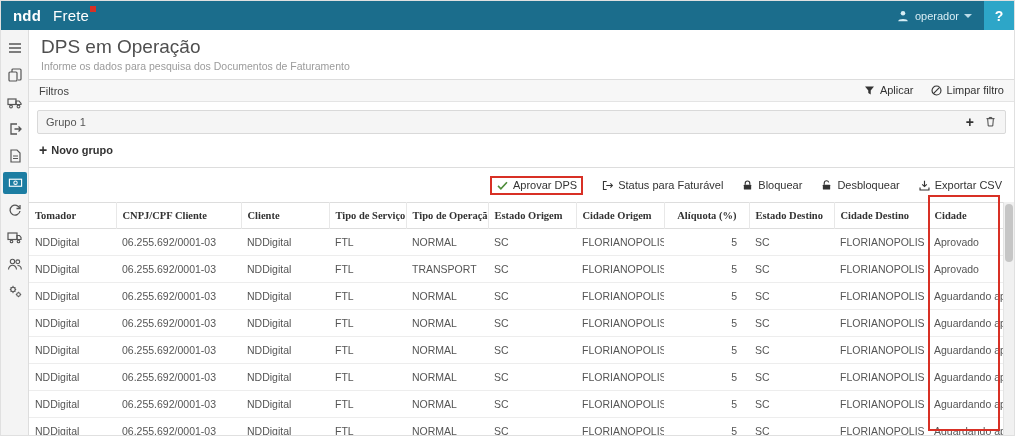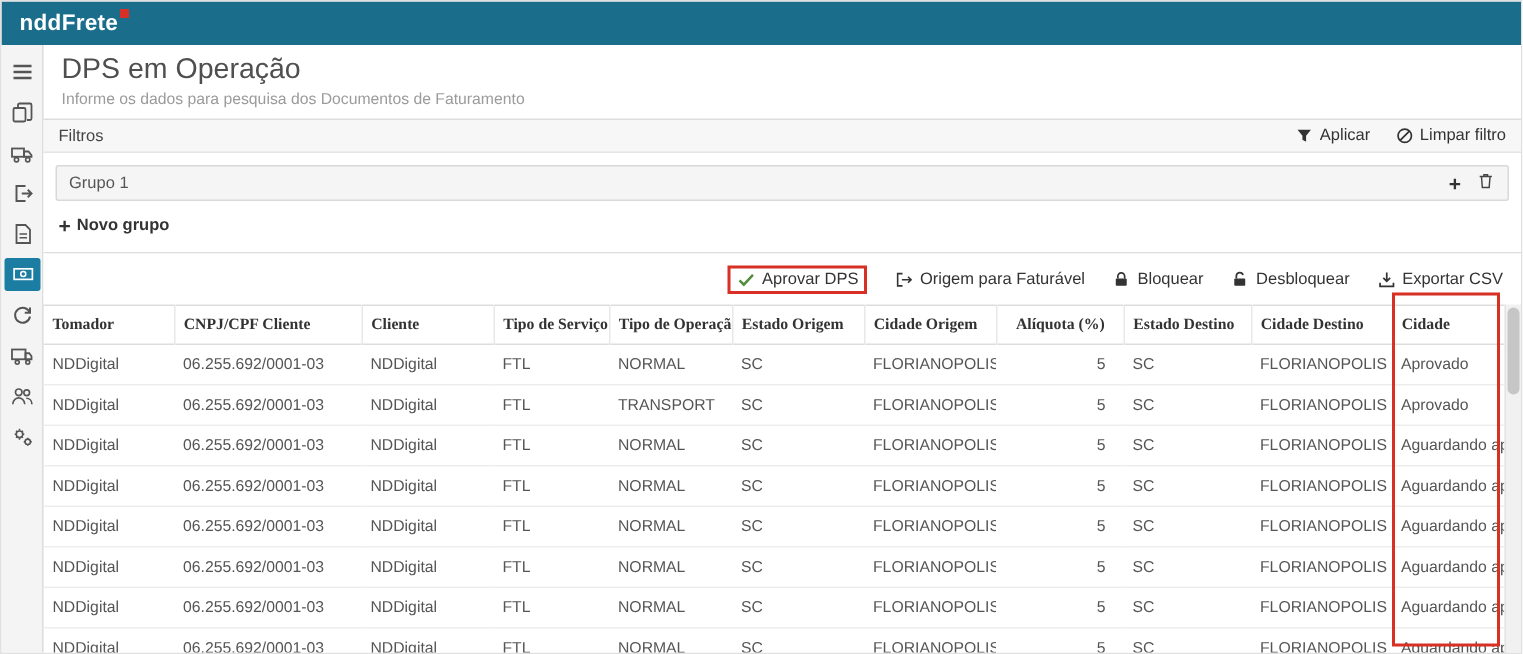--- a/index.html
+++ b/index.html
@@ -9,21 +9,21 @@
     font-family:"Liberation Sans","DejaVu Sans",sans-serif; background:#fff;
     color:#555; border:1px solid #e0e0e0;
   }
   
   #topbar {
     height:29px; background:#1b6d8c; display:flex; align-items:center;
     justify-content:space-between; padding-left:12px;
   }
   .brand { color:#fff; font-size:15px; letter-spacing:.2px; position:relative; display:flex; align-items:flex-start; }
   .brand .b1 { font-weight:700; }
-  .brand .b2 { font-weight:700; }
+  .brand .b2 { font-weight:400;margin-left:12px; }
   .brand .flag { width:6px; height:6px; background:#d83025; display:inline-block; margin:-1px 0 0 1px; }
   .topbar-right { display:flex; align-items:center; height:100%; }
   .user-menu { display:flex; align-items:center; gap:5px; color:#d9edf4; font-size:11px; padding:0 12px; height:100%; cursor:pointer; }
   .caret { width:0; height:0; border-left:4px solid transparent; border-right:4px solid transparent; border-top:4px solid #bcdce8; margin-top:1px; }
   .help-btn {
     width:30px; height:100%; border:none; background:#2da6c8; color:#fff;
     font-size:14px; font-weight:700; cursor:pointer; font-family:inherit;
   }
   
   #body-row { display:flex; height:416px; }
@@ -91,20 +91,31 @@
 </head>
 <body>
 
 <div id="page">
 
   <header id="topbar">
     <div class="brand">
       <span class="b1">ndd</span>
         <span class="b2">Frete</span>
         <span class="flag"></span>
+    </div>
+    <div class="topbar-right">
+      <div class="user-menu">
+        <svg viewBox="0 0 16 16" width="14" height="14">
+          <circle cx="8" cy="4.8" r="2.6" fill="#d7eef5"></circle>
+            <path d="M2.5 14c0-3.6 11-3.6 11 0z" fill="#d7eef5"></path>
+        </svg>
+        <span>operador</span>
+        <span class="caret"></span>
+      </div>
+      <button class="help-btn">?</button>
     </div>
   </header>
 
   <div id="body-row">
     <nav id="sidebar">
       <div class="side-item">
         <svg viewBox="0 0 16 16">
             <path d="M2 4h12M2 8h12M2 12h12" stroke="#555" stroke-width="1.6" fill="none"></path>
           </svg>
       </div>
@@ -223,21 +234,21 @@
           <svg viewBox="0 0 16 16">
               <path d="M2.5 8.5l3.5 3.5L13.5 4" stroke="#4e8c3a" stroke-width="2" fill="none"></path>
             </svg>
           <span>Aprovar DPS</span>
         </span>
         <span class="tool-btn">
           <svg viewBox="0 0 16 16">
               <path d="M7 3H3v10h4" fill="none" stroke="#333" stroke-width="1.3"></path>
               <path d="M6.5 8H14M11.5 5.5L14 8l-2.5 2.5" fill="none" stroke="#333" stroke-width="1.3"></path>
             </svg>
-          <span>Origem para Faturável</span>
+          <span>Status para Faturável</span>
         </span>
         <span class="tool-btn">
           <svg viewBox="0 0 16 16">
               <path d="M5.2 7V5.2a2.8 2.8 0 0 1 5.6 0V7" fill="none" stroke="#333" stroke-width="1.4"></path>
               <rect x="3.5" y="7" width="9" height="6" rx="0.8" fill="#333"></rect>
             </svg>
           <span>Bloquear</span>
         </span>
         <span class="tool-btn">
           <svg viewBox="0 0 16 16">

